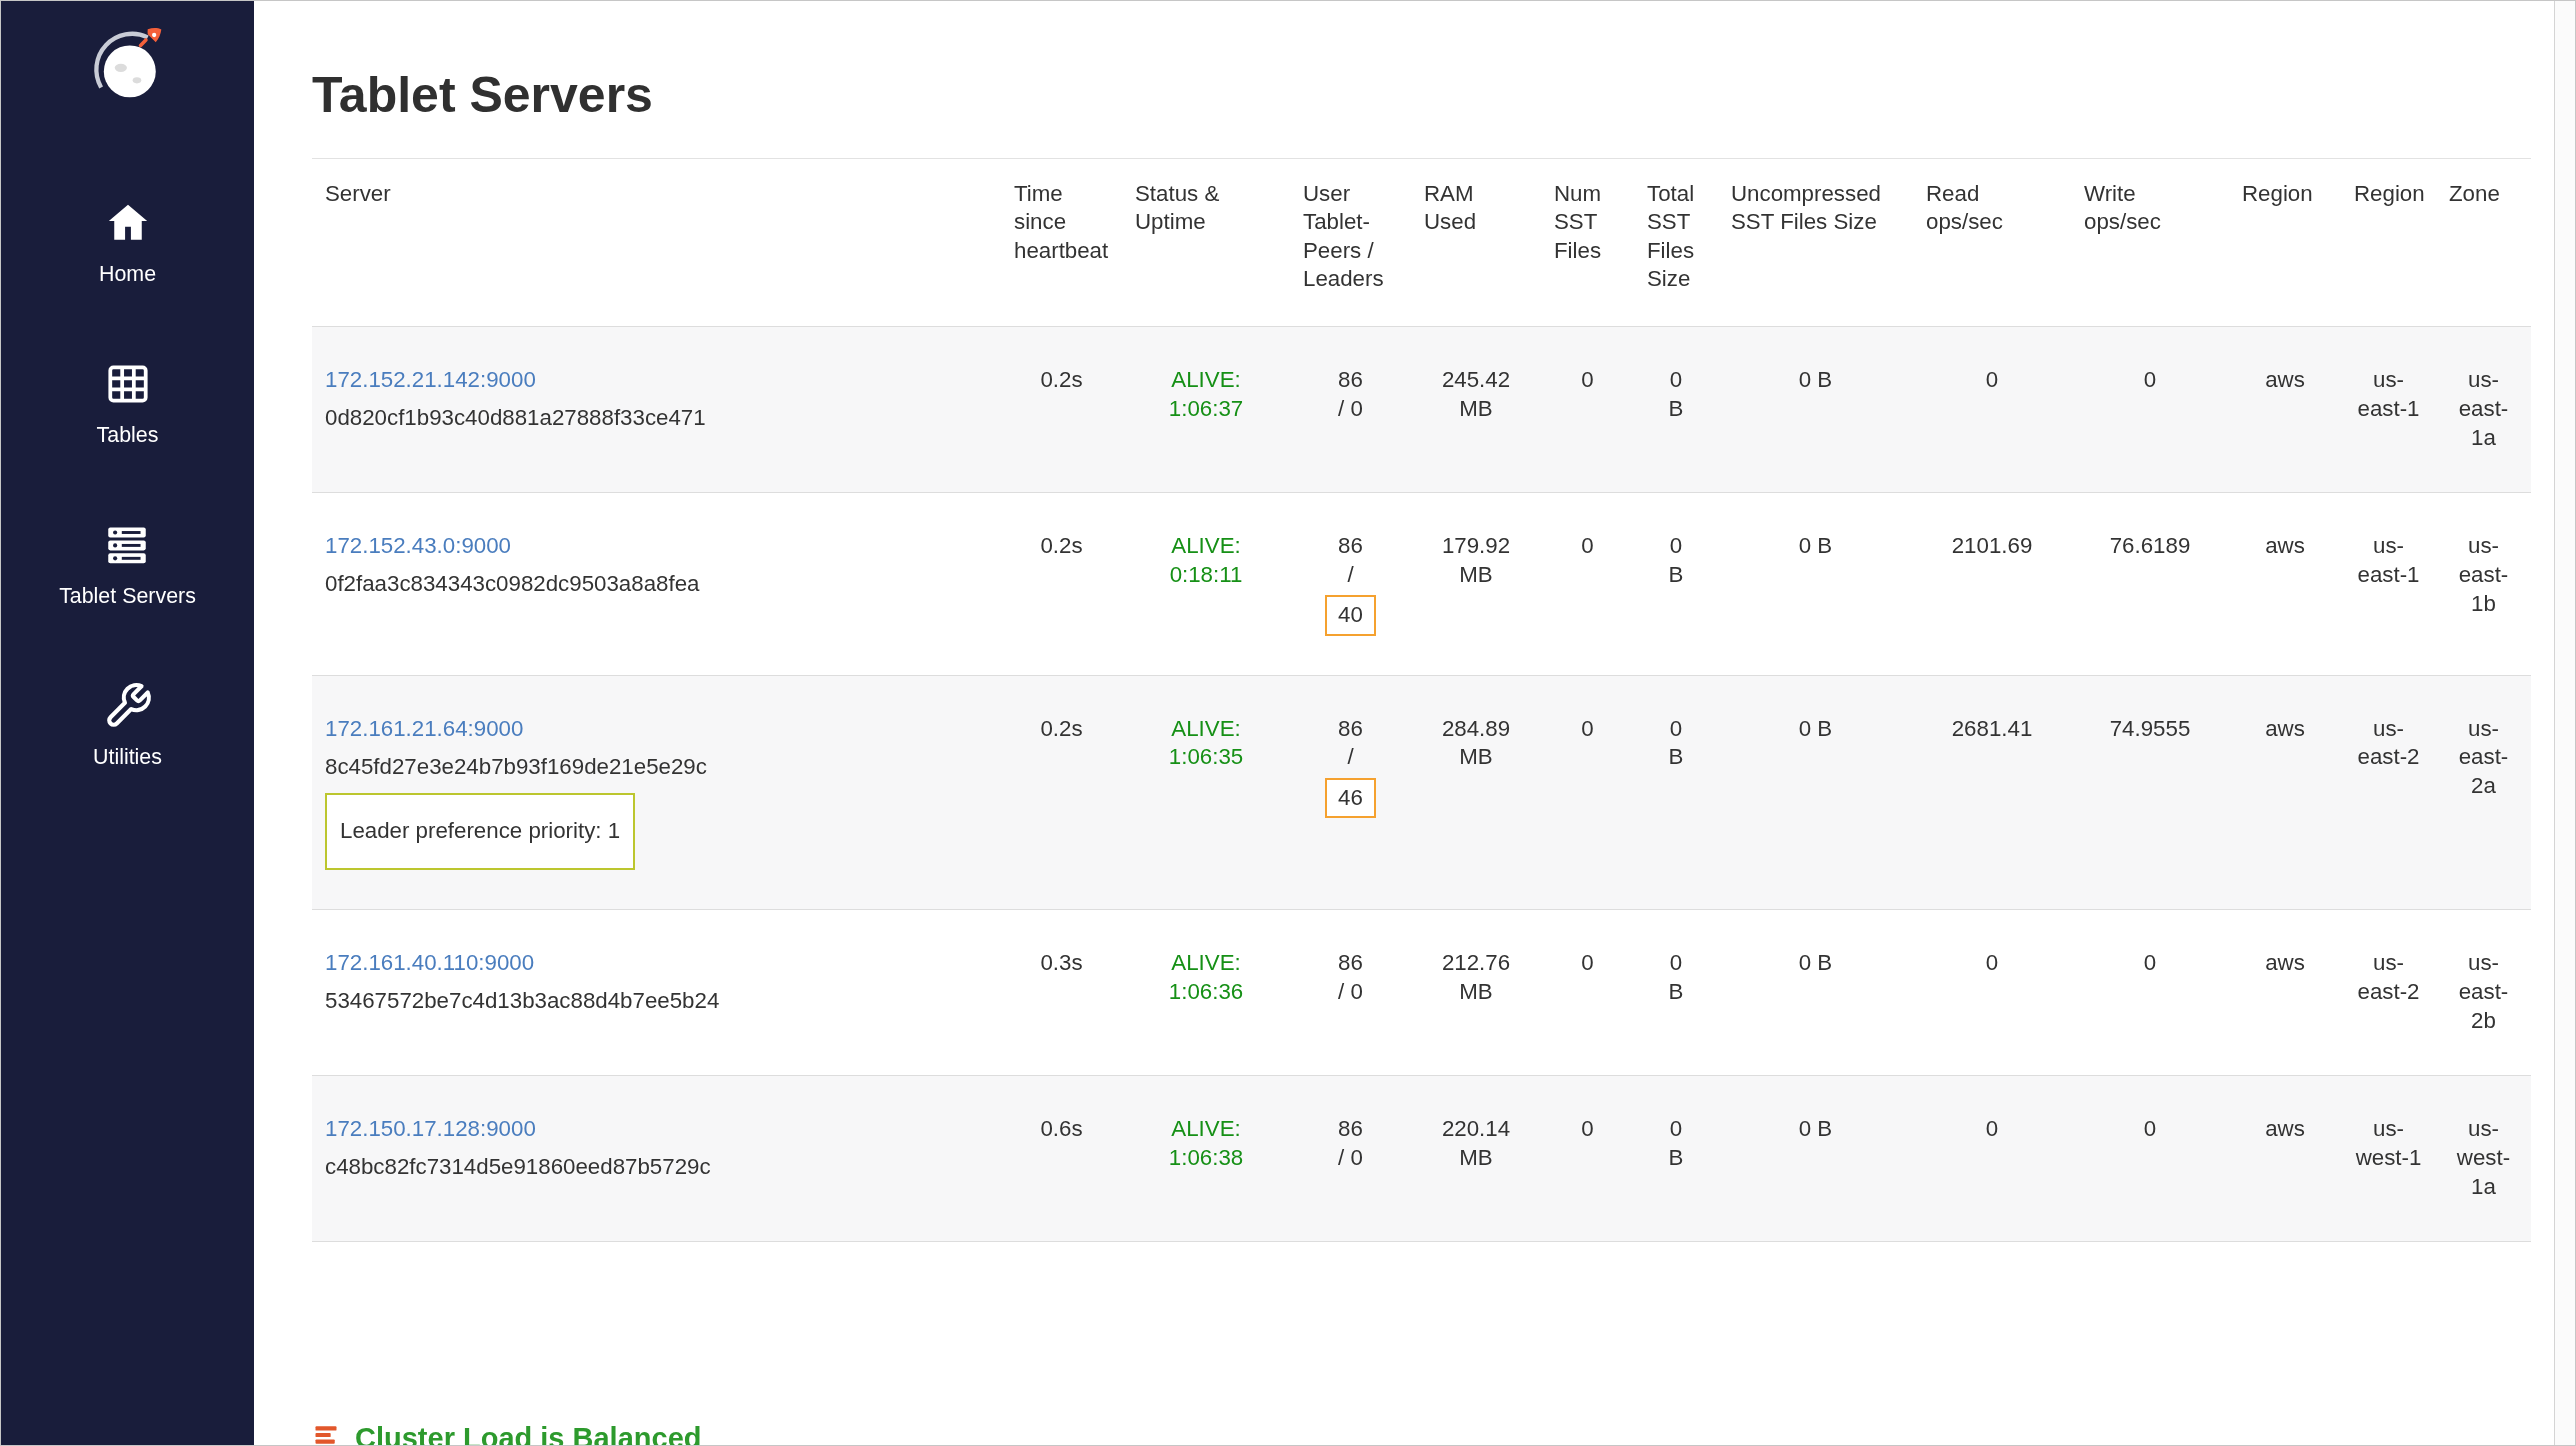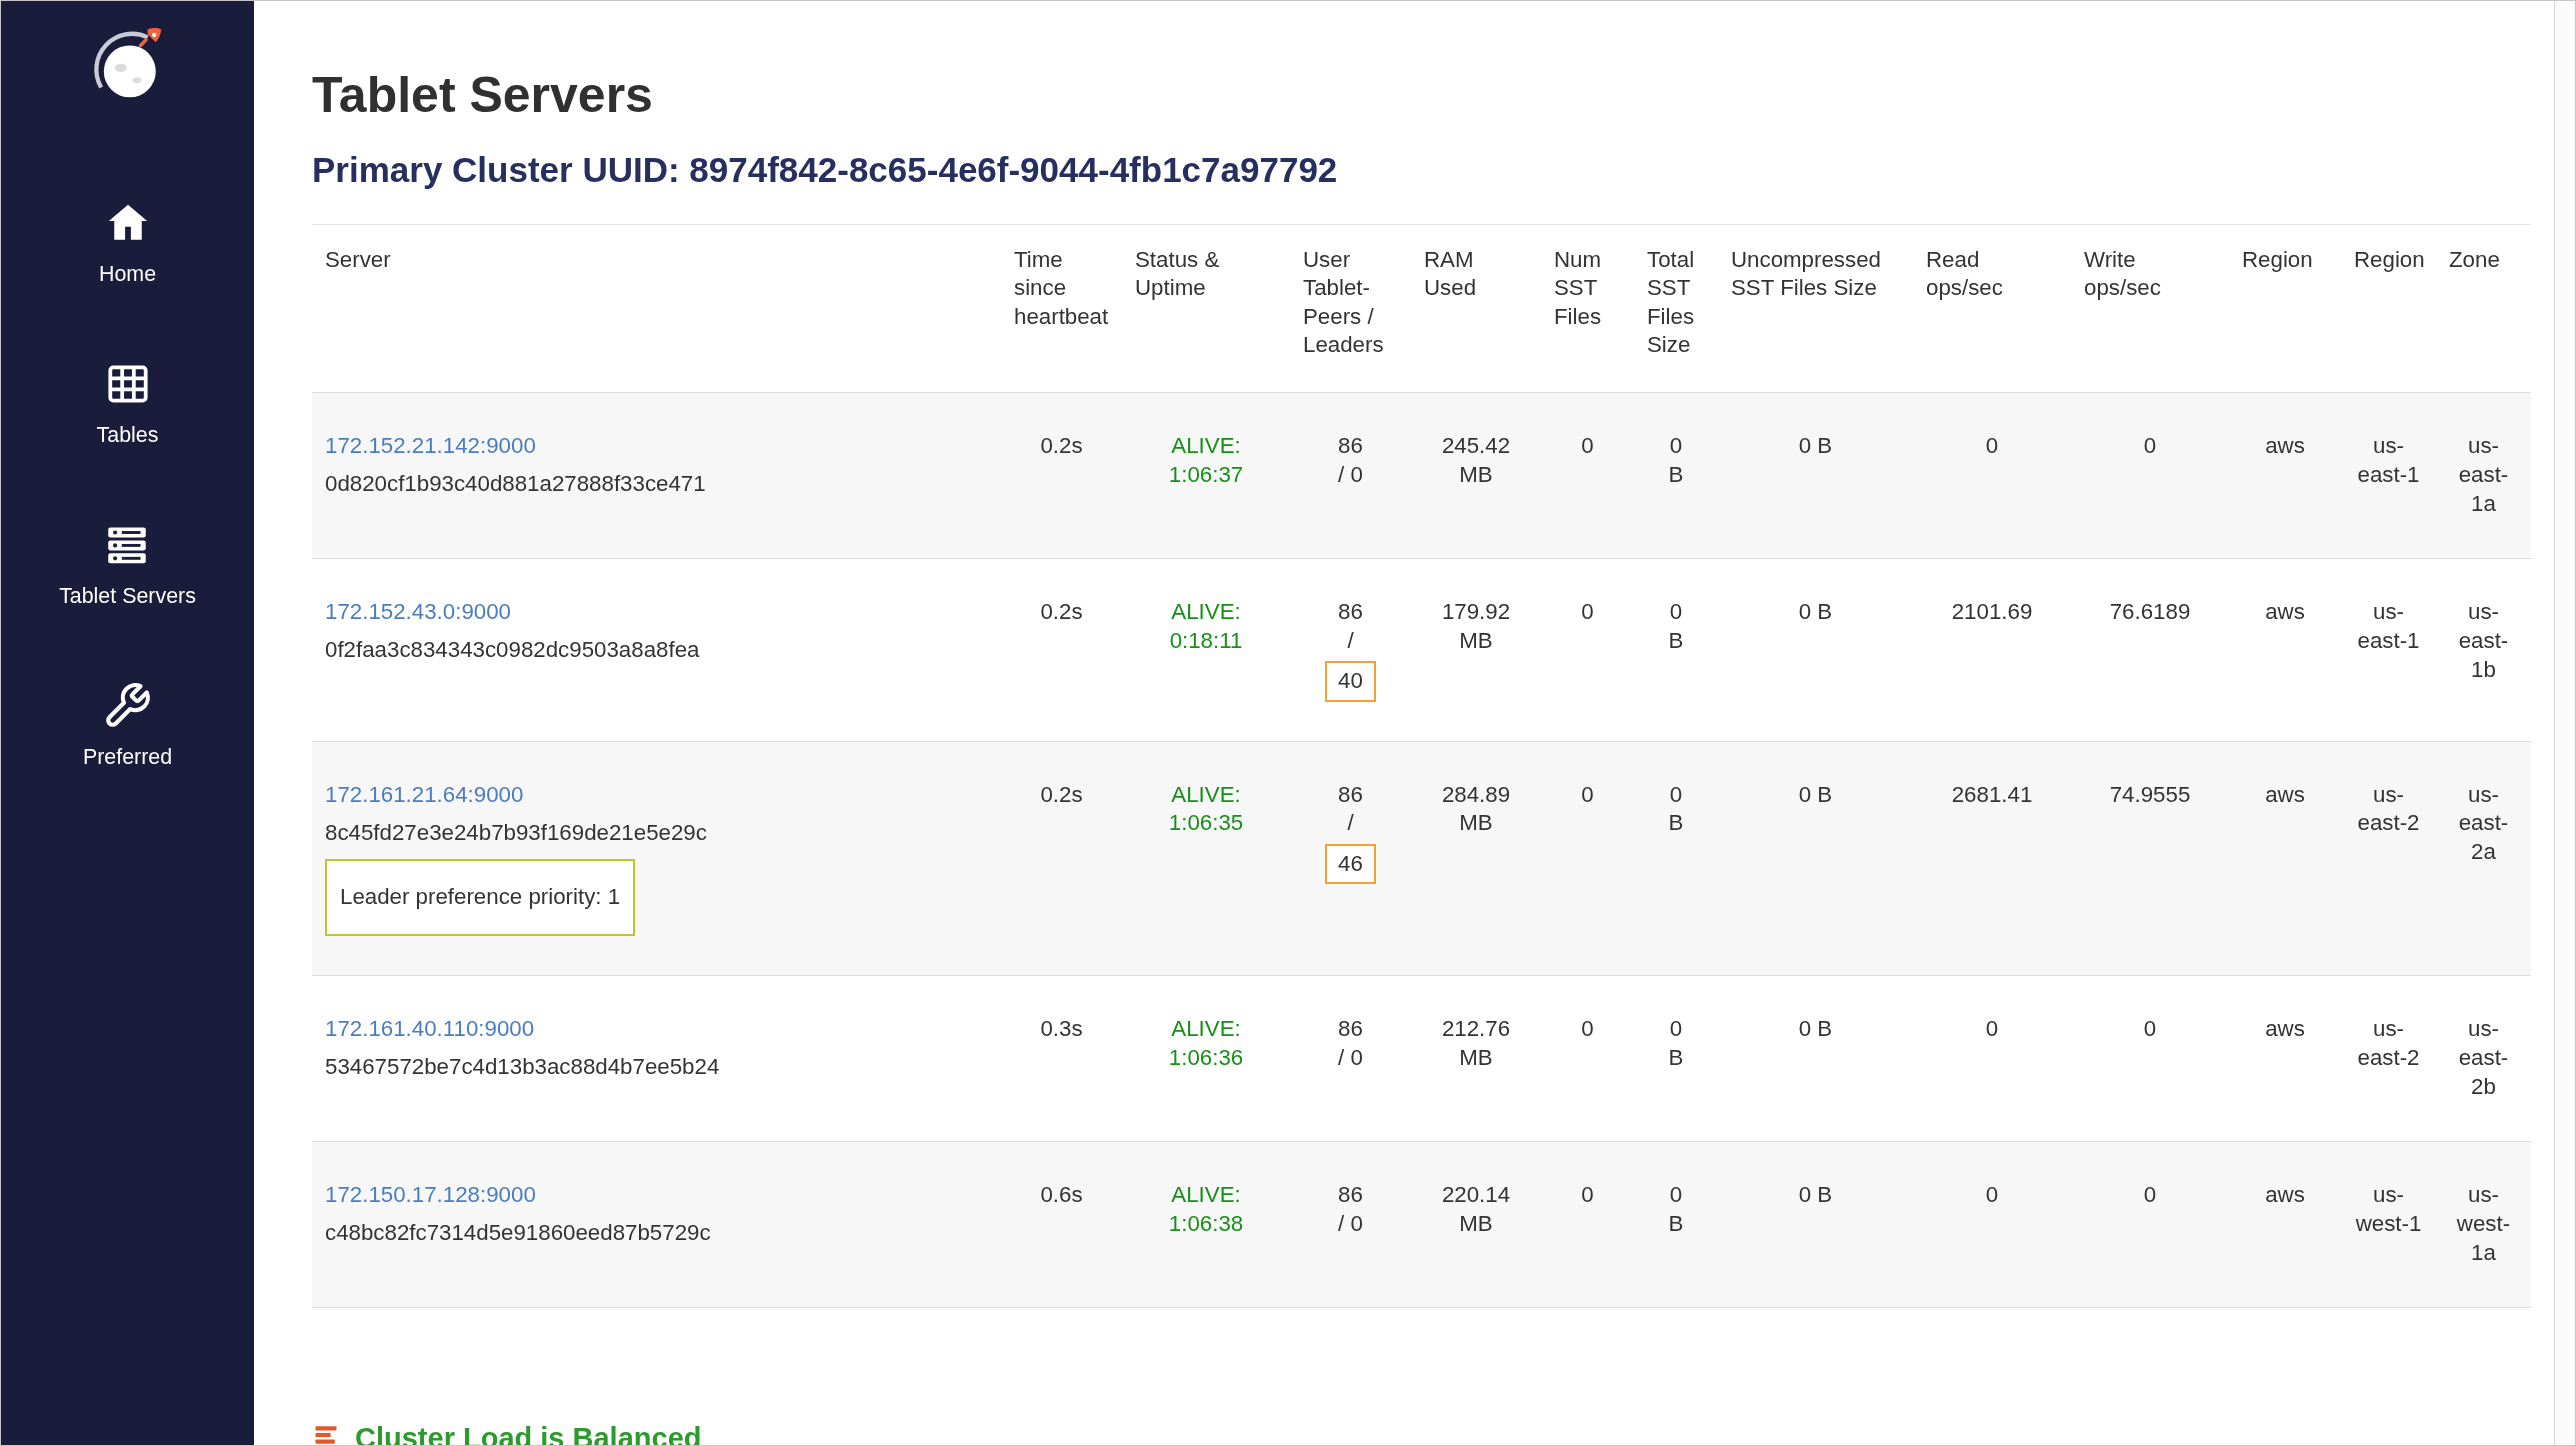--- a/index.html
+++ b/index.html
@@ -102,27 +102,26 @@
       </span>
       <span class="nav-label">Tablet Servers</span>
     </div>
 
     <div class="nav-item">
       <span>
         <svg viewBox="0 0 24 24" fill="none" stroke="#ffffff" stroke-width="2" stroke-linecap="round" stroke-linejoin="round">
           <path d="M14.7 6.3a1 1 0 0 0 0 1.4l1.6 1.6a1 1 0 0 0 1.4 0l3.77-3.77a6 6 0 0 1-7.94 7.94l-6.91 6.91a2.12 2.12 0 0 1-3-3l6.91-6.91a6 6 0 0 1 7.94-7.94l-3.76 3.76z"></path>
         </svg>
       </span>
-      <span class="nav-label">Preferred</span>
+      <span class="nav-label">Utilities</span>
     </div>
   </div>
 
   <div class="main">
     <h1 class="page-title">Tablet Servers</h1>
-    <h2 class="subtitle">Primary Cluster UUID: 8974f842-8c65-4e6f-9044-4fb1c7a97792</h2>
 
     <table>
       <colgroup>
         <col class="w1">
           <col class="w2">
           <col class="w3">
           <col class="w4">
           <col class="w5">
         <col class="w6">
           <col class="w7">

